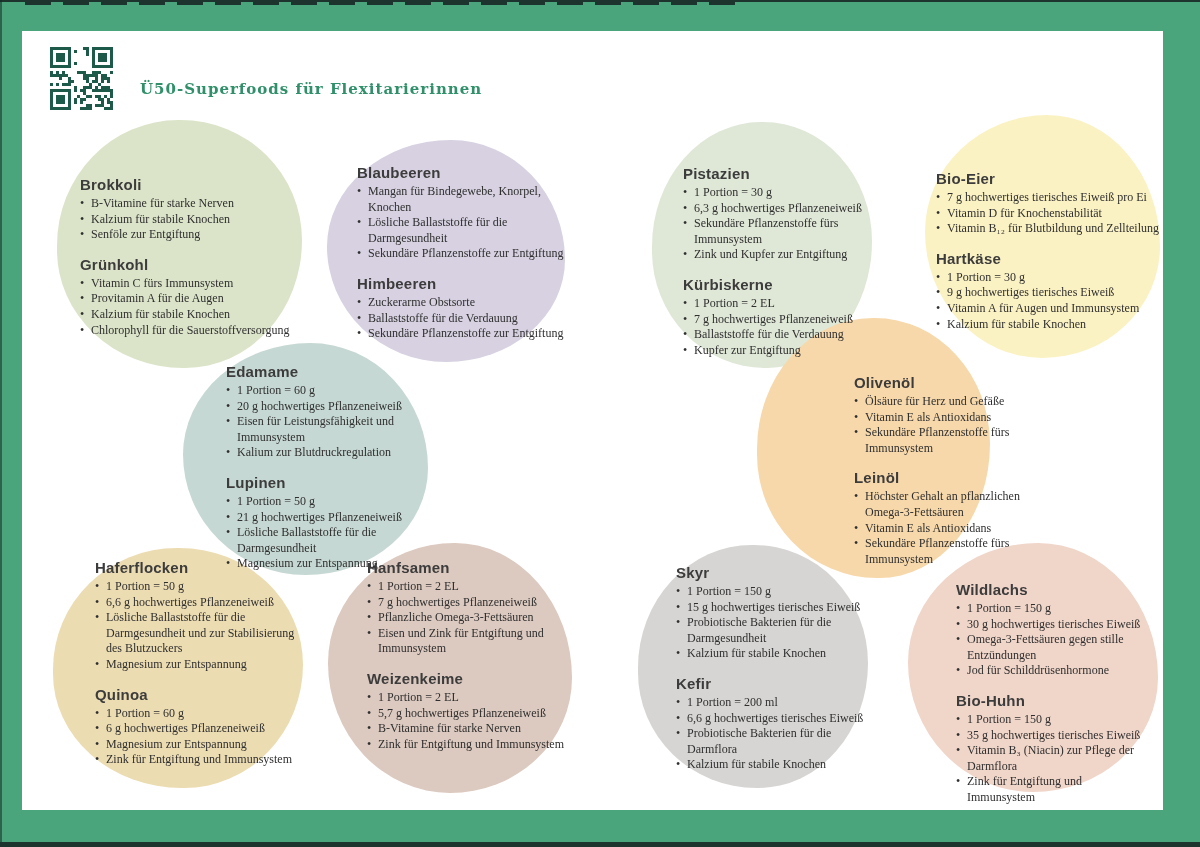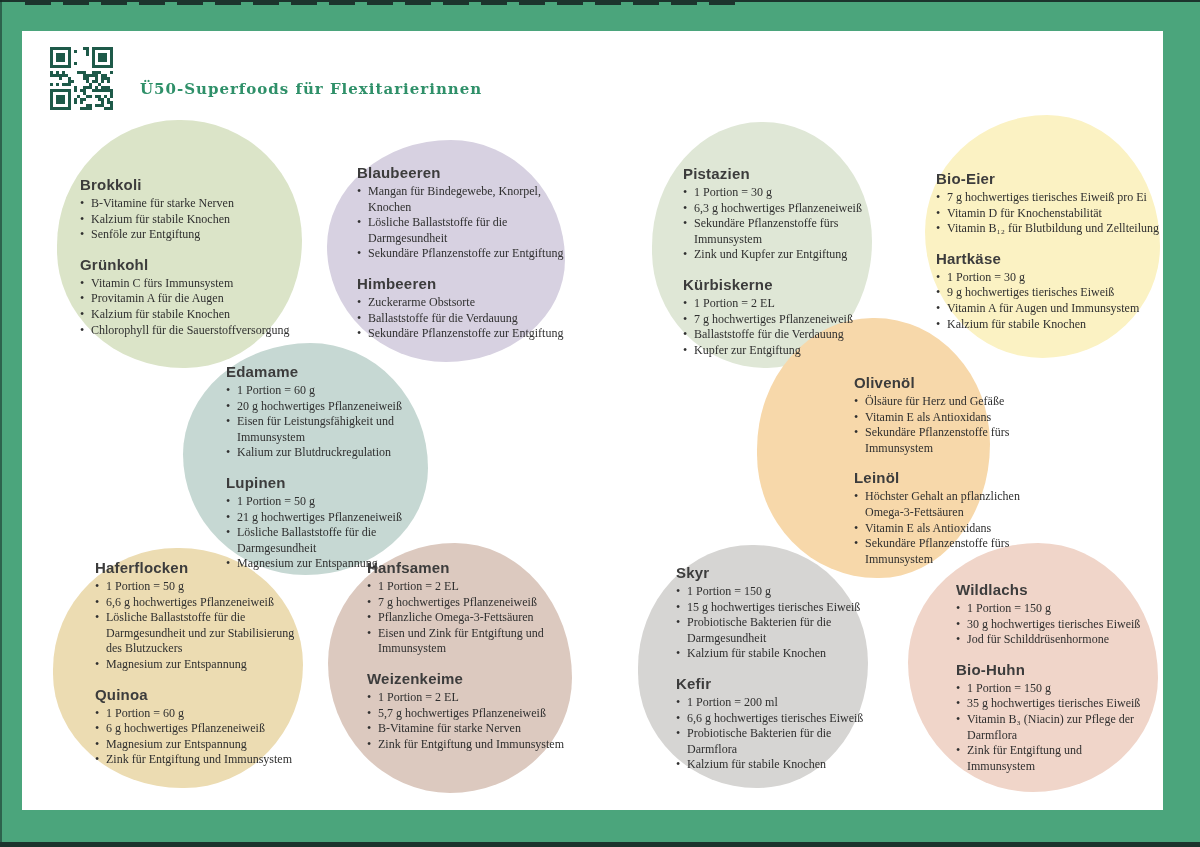--- a/index.html
+++ b/index.html
@@ -275,20 +275,21 @@
       </ul>
   </div>
 </div>
 
 <div class="text t10">
   <div class="section">
     <h3 class="heading">Wildlachs</h3>
     <ul class="items">
         <li>1 Portion = 150 g</li>
         <li>30 g hochwertiges tierisches Eiweiß</li>
+        <li>Omega-3-Fettsäuren gegen stille Entzündungen</li>
         <li>Jod für Schilddrüsenhormone</li>
       </ul>
   </div>
   <div class="section">
     <h3 class="heading">Bio-Huhn</h3>
     <ul class="items">
         <li>1 Portion = 150 g</li>
         <li>35 g hochwertiges tierisches Eiweiß</li>
         <li>Vitamin B₃ (Niacin) zur Pflege der Darmflora</li>
         <li>Zink für Entgiftung und Immunsystem</li>

